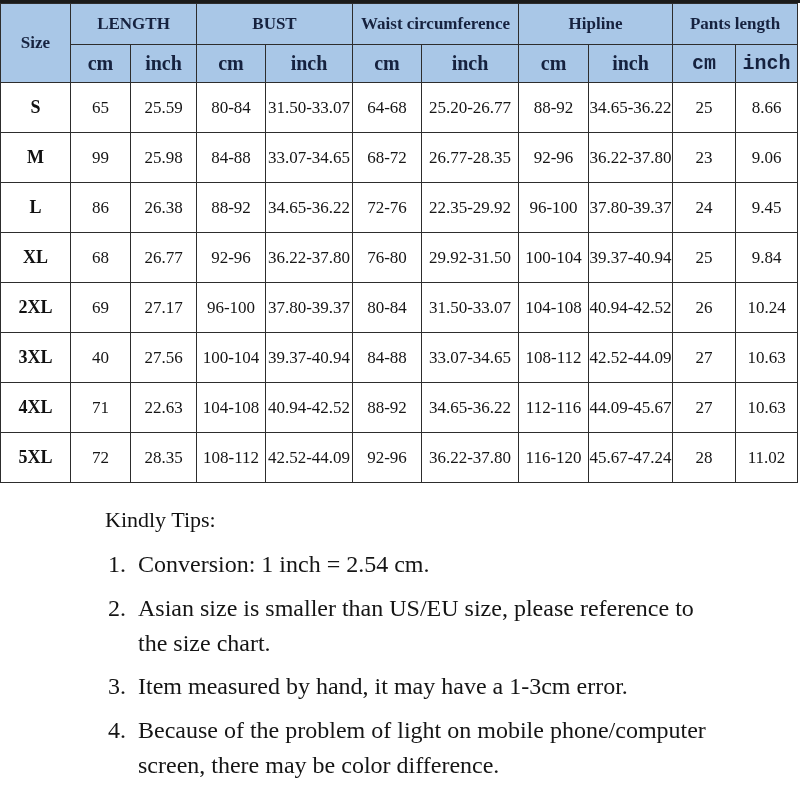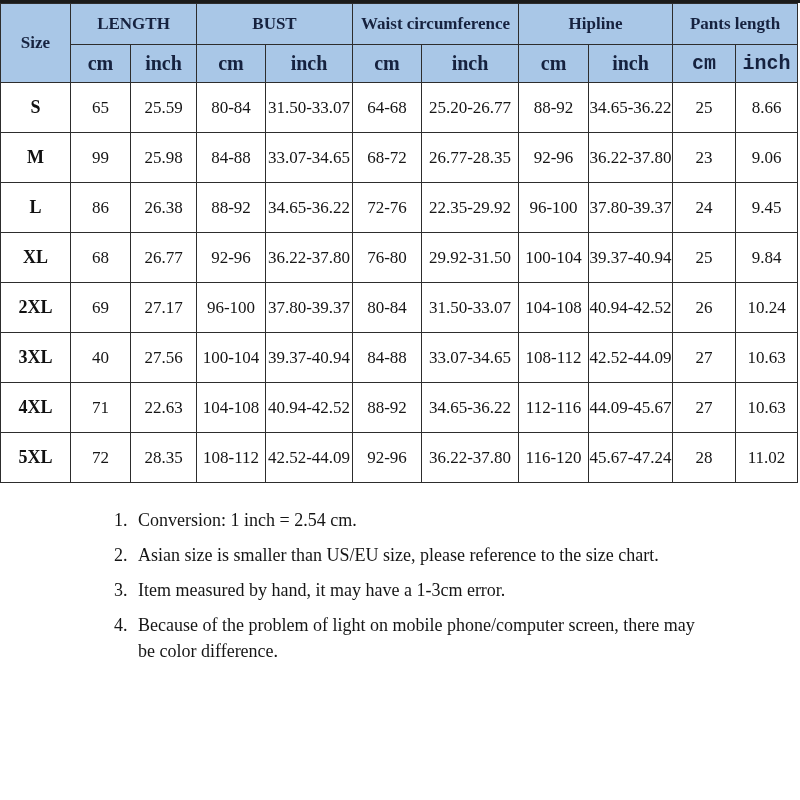--- a/index.html
+++ b/index.html
@@ -85,21 +85,21 @@
   .tips-heading {
     font-size: 22px;
     font-weight: normal;
     color: #111111;
     margin: 0 0 10px 0;
   }
   ol.tips-list {
     margin: 14px 0 0 0;
     padding-left: 27px;
     max-width: 575px;
-    font-size: 18px;
+    font-size: 24px;
     color: #151515;
   }
   ol.tips-list li {
     margin-bottom: 9px;
     line-height: 1.45;
     padding-left: 6px;
   }
 </style>
 </head>
 <body>
@@ -245,20 +245,21 @@
           <td>36.22-37.80</td>
           <td>116-120</td>
           <td>45.67-47.24</td>
           <td>28</td>
           <td>11.02</td>
         </tr>
       </tbody>
   </table>
 
   <div class="tips">
+    <div class="tips-heading">Kindly Tips:</div>
     <ol class="tips-list">
       <li>Conversion: 1 inch = 2.54 cm.</li>
       <li>Asian size is smaller than US/EU size, please reference to the size chart.</li>
       <li>Item measured by hand, it may have a 1-3cm error.</li>
       <li>Because of the problem of light on mobile phone/computer screen, there may be color difference.</li>
     </ol>
   </div>
 
 </div>
 

